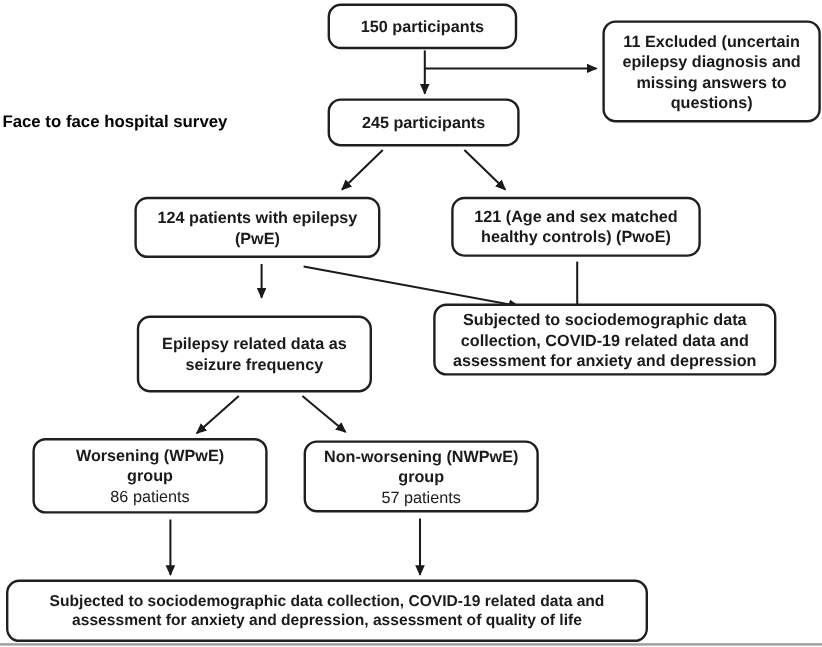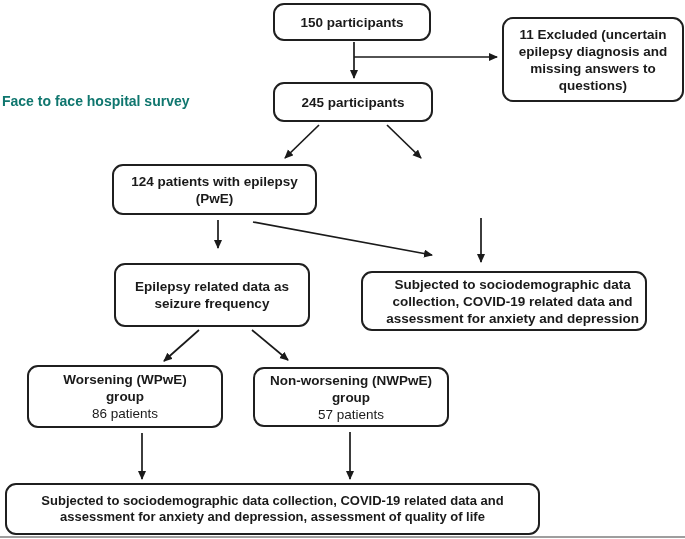--- a/index.html
+++ b/index.html
@@ -41,38 +41,38 @@
   }
   .node .lines { white-space: pre; }
   .node .count { font-weight: normal; }
   .side-label {
     position: absolute;
     z-index: 2;
     left: 2px;
     top: 93px;
     font-size: 14px;
     font-weight: bold;
-    color: #0f766e;
+    color: #000000;
     white-space: pre;
   }
   .bottom-rule {
     position: absolute;
     z-index: 0;
     left: 0; right: 0; top: 536px;
     height: 2px;
     background: #9e9e9e;
   }
   
   #n-256       { left: 273px; top: 3px;   width: 158px; height: 38px; }
   #n-excluded  { left: 502px; top: 17px;  width: 182px; height: 85px; }
   #n-245       { left: 273px; top: 82px;  width: 160px; height: 40px; }
   #n-pwe       { left: 112px; top: 164px; width: 205px; height: 51px; }
   #n-controls  { left: 376px; top: 164px; width: 208px; height: 50px; }
   #n-epilepsy  { left: 114px; top: 263px; width: 196px; height: 64px; }
-  #n-subj1     { left: 361px; top: 271px; width: 286px; height: 60px; align-items: flex-end; }
+  #n-subj1     { left: 361px; top: 253px; width: 286px; height: 60px; }
   #n-wors      { left: 27px;  top: 365px; width: 196px; height: 63px; }
   #n-nonwors   { left: 253px; top: 367px; width: 196px; height: 60px; }
   #n-subj2     { left: 5px;   top: 483px; width: 535px; height: 52px; font-size: 13px; }
 </style>
 </head>
 <body>
 
 <div class="canvas">
 
   <svg class="arrows" width="685" height="539" viewBox="0 0 685 539">
@@ -109,20 +109,24 @@
 
   <div class="node" id="n-245">
     <span class="lines">245 participants</span>
   </div>
 
   <div class="node" id="n-pwe">
     <span class="lines">124 patients with epilepsy
 (PwE)</span>
   </div>
 
+  <div class="node" id="n-controls">
+    <span class="lines">121 (Age and sex matched
+healthy controls) (PwoE)</span>
+  </div>
 
   <div class="node" id="n-epilepsy">
     <span class="lines">Epilepsy related data as
 seizure frequency</span>
   </div>
 
   <div class="node" id="n-subj1">
     <span class="lines">Subjected to sociodemographic data
 collection, COVID-19 related data and
 assessment for anxiety and depression</span>

